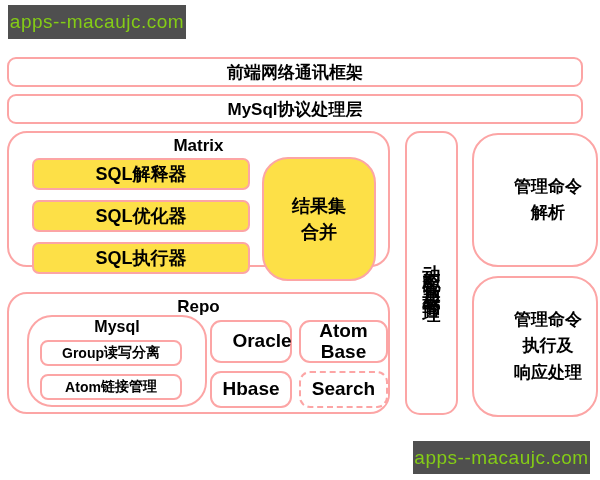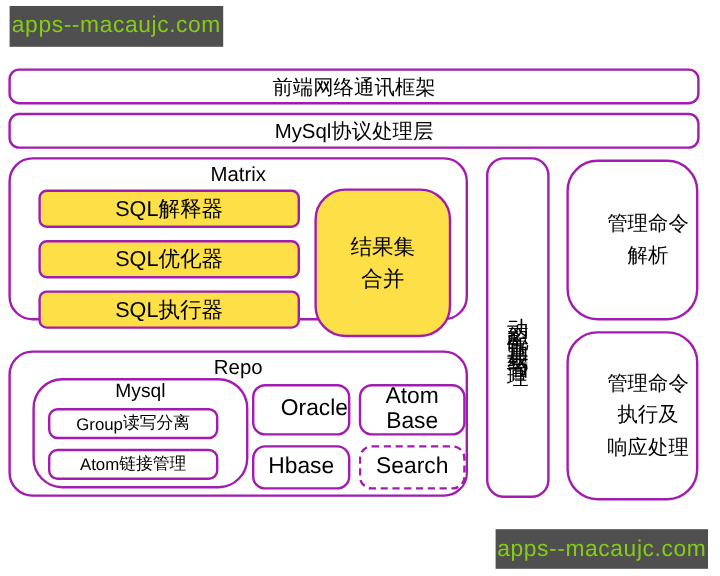--- a/index.html
+++ b/index.html
@@ -10,21 +10,22 @@
   .wm {
     position:absolute; background:#4f4f4f; color:#84cc16;
     font-size:19px; display:flex; align-items:center; justify-content:center;
     letter-spacing:0.5px;
   }
   .wm-top    { left:8px;  top:5px;   width:178px; height:34px; }
   .wm-bottom { left:413px; top:441px; width:177px; height:33px; }
 
   .box {
     position:absolute; box-sizing:border-box; background:#ffffff;
-    border:2px solid #a21caf;
+    border:2px solid #fca5a5;
+    font-weight:bold;
   }
   .center { display:flex; align-items:center; justify-content:center; text-align:center; }
 
   .bar { left:7px; width:576px; height:30px; border-radius:9px; font-size:17px; }
   .bar1 { top:57px; }
   .bar2 { top:94px; }
 
   .matrix { left:7px; top:131px; width:383px; height:136px; border-radius:20px; }
   .repo   { left:7px; top:292px; width:383px; height:122px; border-radius:20px; }
   .group-title {
@@ -54,21 +55,21 @@
   .st-hbase  { left:201px; top:77px; width:82px; height:37px; }
   .st-search { left:290px; top:77px; width:89px; height:37px; border-style:dashed; }
 
   .vertbox { left:405px; top:131px; width:53px; height:284px; border-radius:15px; }
   .vertbox span {
     writing-mode:vertical-rl; text-orientation:upright;
     font-size:18px; letter-spacing:5px;
   }
 
   .rightbox {
-    left:472px; width:110px; border-radius:26px;
+    left:472px; width:126px; border-radius:26px;
     font-size:17px; line-height:1.55; white-space:pre-line;padding-left:26px;
   }
   .rb1 { top:133px; height:134px; }
   .rb2 { top:276px; height:141px; }
 </style>
 </head>
 <body>
 
 <div class="canvas">
 

